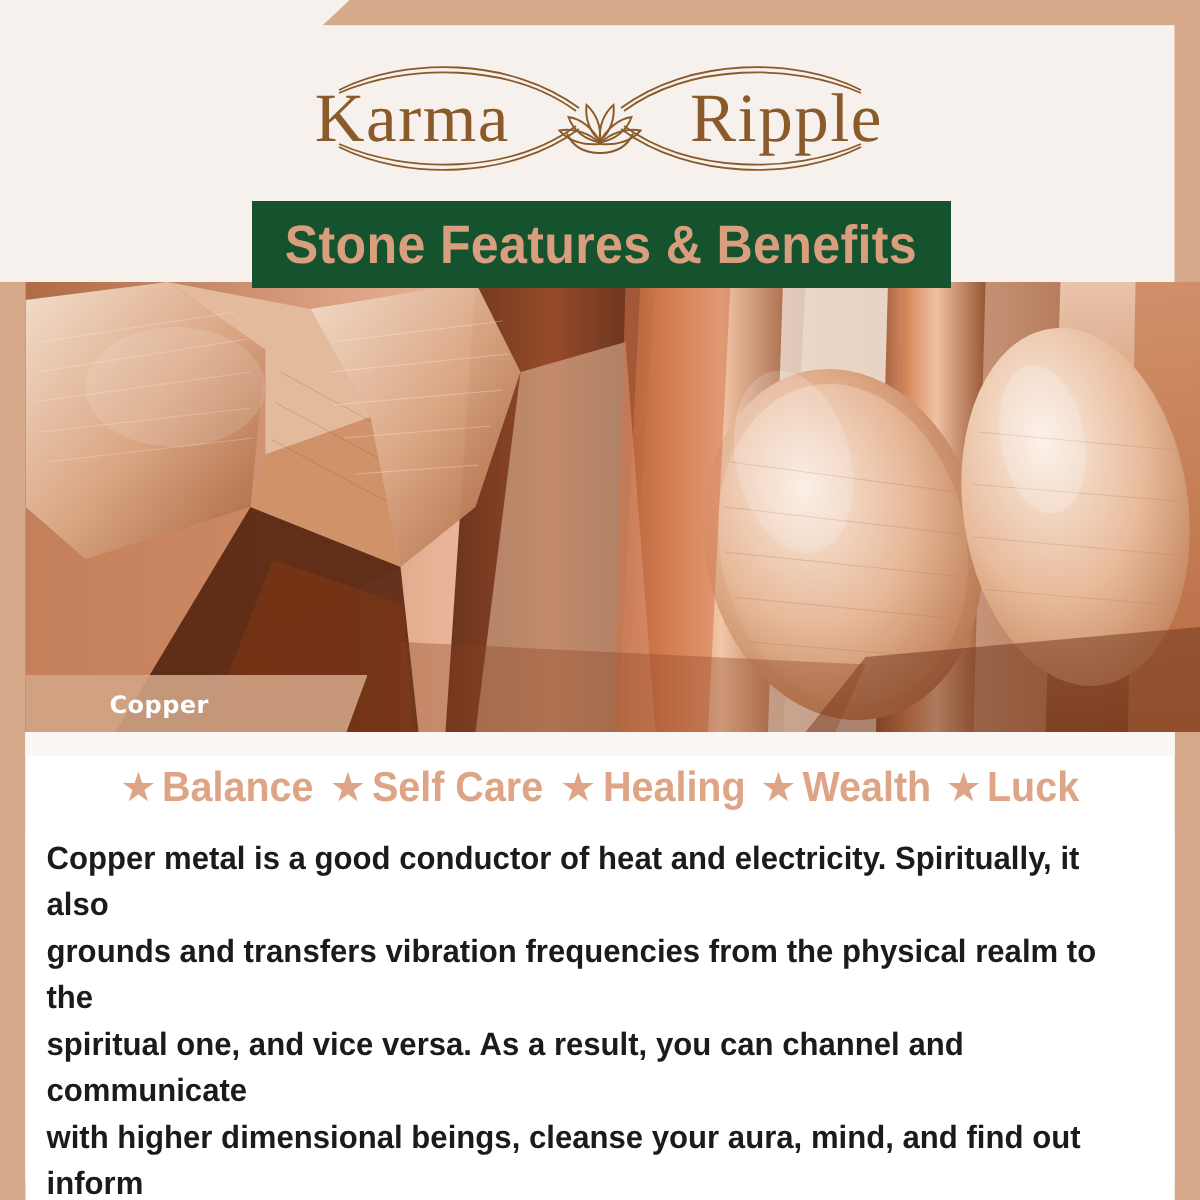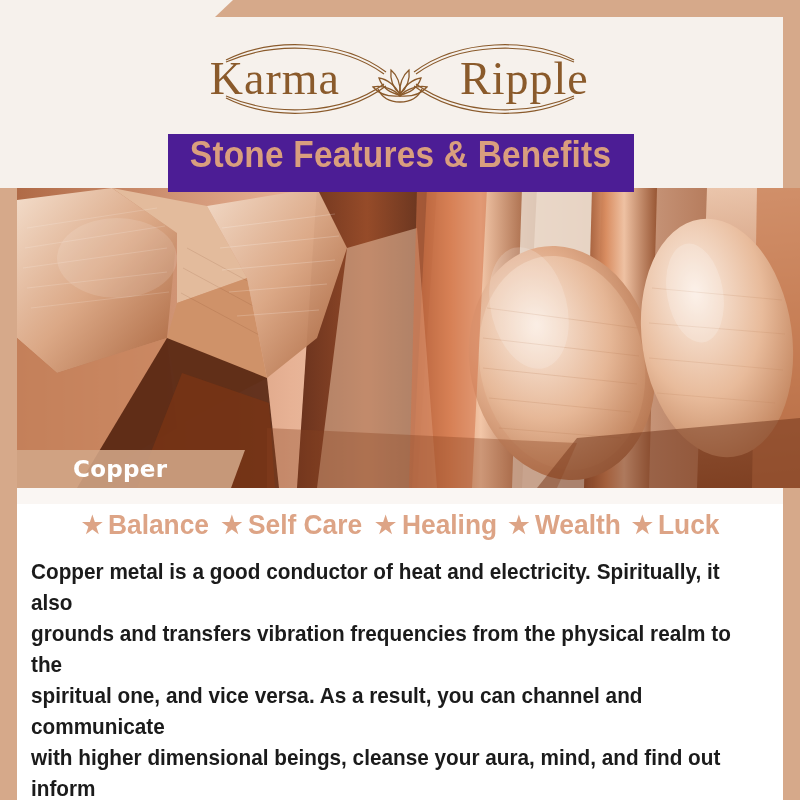--- a/index.html
+++ b/index.html
@@ -31,22 +31,22 @@
   }
   .logo svg{display:block;}
   .logo-word{
     font-family:"Liberation Serif", serif;
     font-size:46px;letter-spacing:1px;fill:#8a5a2b;
   }
 
   
   .banner{
     position:absolute;left:168px;top:134px;width:466px;height:58px;
-    background:#4c1d95;
-    display:flex;justify-content:center;
+    background:#14532d;
+    display:flex;align-items:center;justify-content:center;
     z-index:4;
   }
   .banner-title{
     font-family:"Liberation Sans Narrow","Liberation Sans",sans-serif;
     font-weight:bold;font-size:36px;color:#d99e7e;
     letter-spacing:.2px;white-space:nowrap;
     transform:scaleX(.93);transform-origin:center;
   }
 
   
@@ -56,21 +56,21 @@
   }
   .photo-inner{position:absolute;inset:0;}
 
   .labelbar{
     position:absolute;left:17px;top:450px;width:228px;height:38px;
     background:rgba(210,166,136,.88);
     clip-path:polygon(0 0, 228px 0, 214px 38px, 0 38px);
     display:flex;align-items:center;z-index:5;
   }
   .labelbar span{
-    color:#ffffff;font-weight:bold;font-size:23px;
+    color:#ffffff;font-weight:bold;font-size:16px;
     margin-left:56px;letter-spacing:.3px;
     font-family:"DejaVu Sans",sans-serif;
   }
 
   
   .benefits{
     position:absolute;left:17px;top:503px;width:766px;height:44px;
     display:flex;align-items:center;justify-content:center;
     gap:0px;
   }

